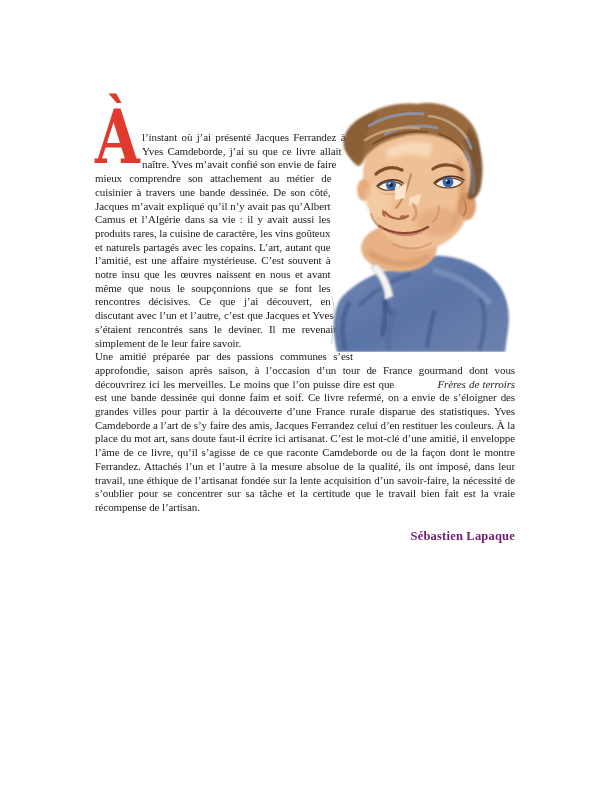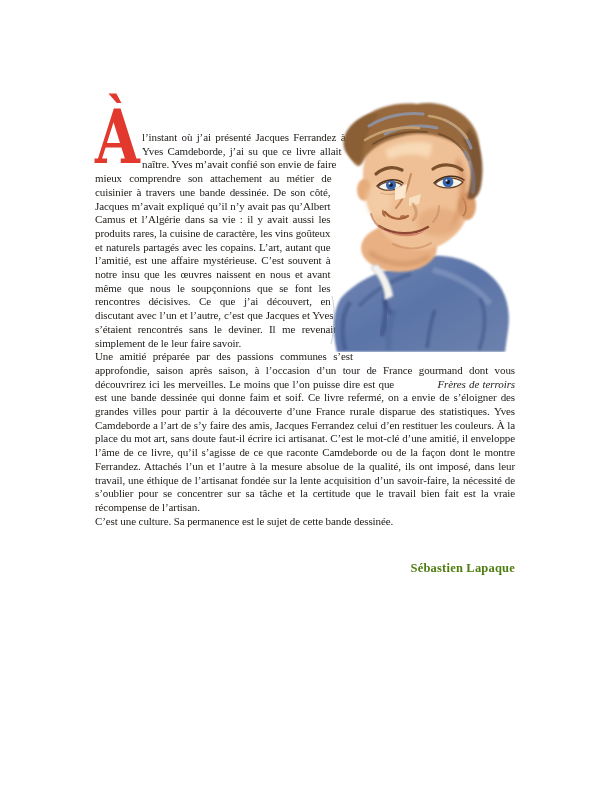--- a/index.html
+++ b/index.html
@@ -19,44 +19,41 @@
     shape-margin:6px;
   }
   .dropcap {
     float:left; width:40px; height:58px; margin:-27px 7px 0 0;
     font-family:"DejaVu Serif", serif; font-weight:bold;
     font-size:74px; line-height:66px; color:#e2392e;
     transform:scaleX(0.78); transform-origin:0 0;
   }
   .book-title-italic { font-style:italic;margin-left:40px; }
   .sig {
-    margin-top:34px; text-align:right; font-weight:bold;
-    font-size:12.5px; letter-spacing:0.2px; color:#4d7c0f;
+    margin-top:15px; text-align:right; font-weight:bold;
+    font-size:12.5px; letter-spacing:0.2px; color:#701a75;
   }
   .portrait {
     position:absolute; left:329px; top:100px; width:186px; height:252px;
     pointer-events:none;
   }
 </style>
 </head>
 <body>
 
 <div class="page">
 
   <div class="text-block">
     <p>
       <span class="portrait-spacer"></span>
       <span class="dropcap">À</span>
       <span>l’instant où j’ai présenté Jacques Ferrandez à Yves Camdeborde, j’ai su que ce livre allait naître. Yves m’avait confié son envie de faire mieux comprendre son attachement au métier de cuisinier à travers une bande dessinée. De son côté, Jacques m’avait expliqué qu’il n’y avait pas qu’Albert Camus et l’Algérie dans sa vie : il y avait aussi les produits rares, la cuisine de caractère, les vins goûteux et naturels partagés avec les copains. L’art, autant que l’amitié, est une affaire mystérieuse. C’est souvent à notre insu que les œuvres naissent en nous et avant même que nous le soupçonnions que se font les rencontres décisives. Ce que j’ai découvert, en discutant avec l’un et l’autre, c’est que Jacques et Yves s’étaient rencontrés sans le deviner. Il me revenait simplement de le leur faire savoir.</span>
     </p>
     <p>
       <span>Une amitié préparée par des passions communes s’est approfondie, saison après saison, à l’occasion d’un tour de France gourmand dont vous découvrirez ici les merveilles. Le moins que l’on puisse dire est que </span><span class="book-title-italic">Frères de terroirs</span><span> est une bande dessinée qui donne faim et soif. Ce livre refermé, on a envie de s’éloigner des grandes villes pour partir à la découverte d’une France rurale disparue des statistiques. Yves Camdeborde a l’art de s’y faire des amis, Jacques Ferrandez celui d’en restituer les couleurs. À la place du mot art, sans doute faut-il écrire ici artisanat. C’est le mot-clé d’une amitié, il enveloppe l’âme de ce livre, qu’il s’agisse de ce que raconte Camdeborde ou de la façon dont le montre Ferrandez. Attachés l’un et l’autre à la mesure absolue de la qualité, ils ont imposé, dans leur travail, une éthique de l’artisanat fondée sur la lente acquisition d’un savoir-faire, la nécessité de s’oublier pour se concentrer sur sa tâche et la certitude que le travail bien fait est la vraie récompense de l’artisan.</span>
-    </p>
-    <p>
-      <span>C’est une culture. Sa permanence est le sujet de cette bande dessinée.</span>
     </p>
     <div class="sig">Sébastien Lapaque</div>
   </div>
 
   <div class="portrait" role="img" aria-label="Watercolor portrait of a smiling man with brown swept-back hair, blue eyes, wearing a dark blue jacket over a white shirt collar">
     <svg width="186" height="252" viewBox="0 0 186 252" xmlns="http://www.w3.org/2000/svg">
       <defs>
         <filter id="soft" x="-20%" y="-20%" width="140%" height="140%">
             <feGaussianBlur stdDeviation="0.8"></feGaussianBlur>
           </filter>

